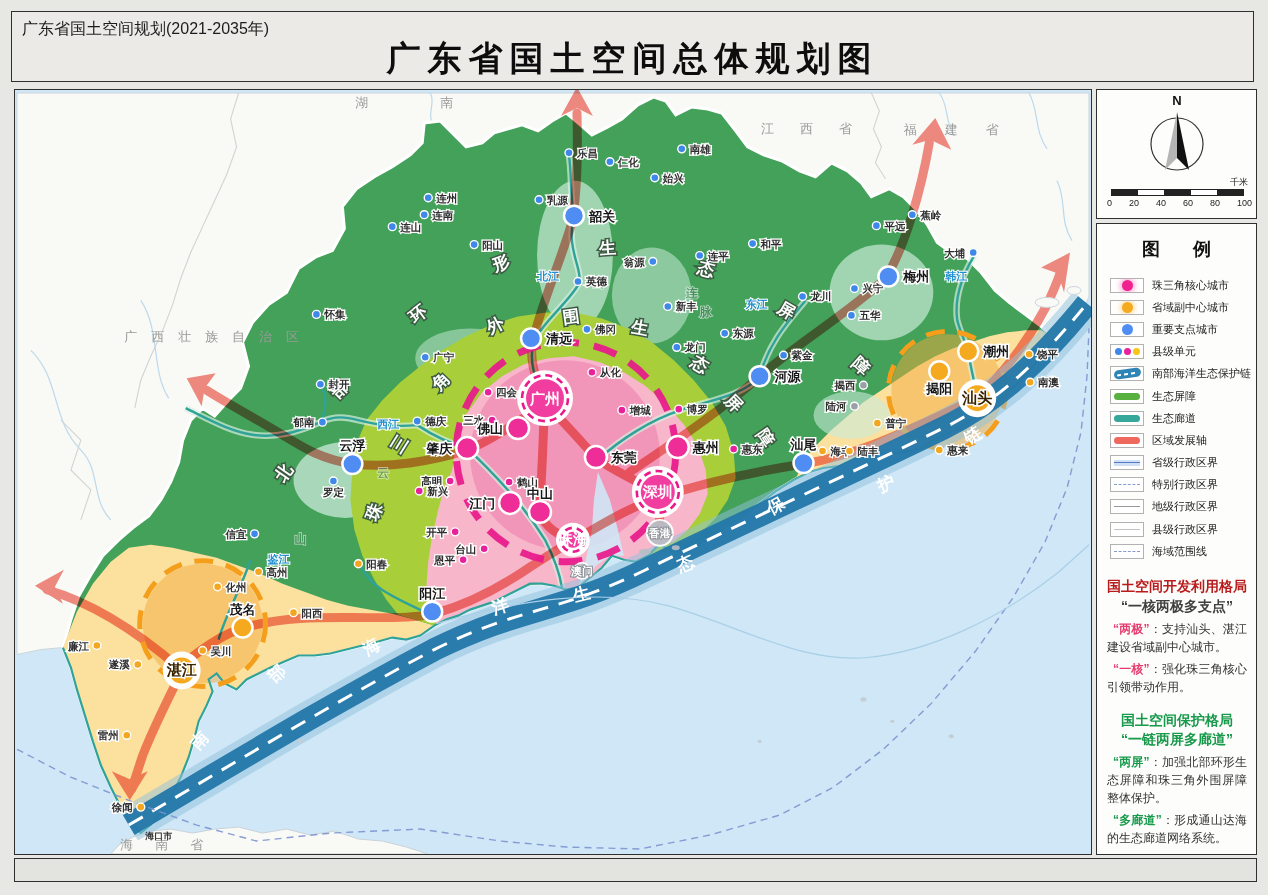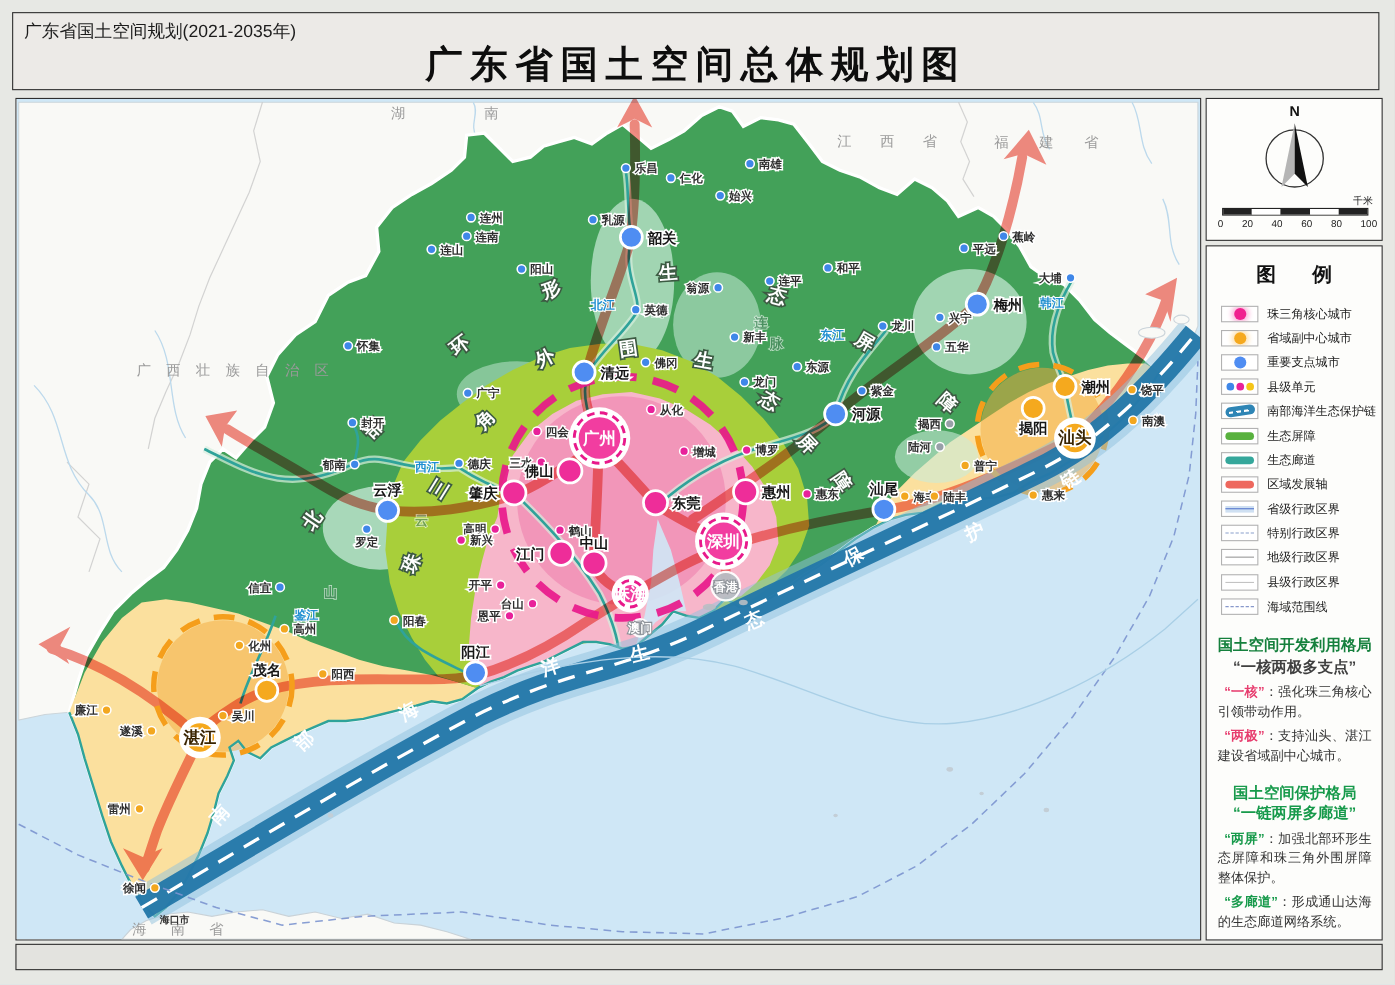--- a/index.html
+++ b/index.html
@@ -693,24 +693,24 @@
         </li>
         <li>
           <span class="sw">
             <span class="ln" style="border-top: 1.6px dashed rgb(136, 153, 204);"></span>
           </span>
           <span class="lg-label">海域范围线</span>
         </li>
       </ul>
     <div id="info-blocks">
         <div class="iblock">
-          <div class="bh" style="color: #15803d;">国土空间开发利用格局</div>
+          <div class="bh" style="color: #b91c1c;">国土空间开发利用格局</div>
           <div class="bh" style="color: #404040;">“一核两极多支点”</div>
+          <p class="iline"><span class="term" style="color: rgb(231, 60, 110);">“两极”</span><span>：支持汕头、湛江建设省域副中心城市。</span></p>
           <p class="iline"><span class="term" style="color: rgb(231, 60, 110);">“一核”</span><span>：强化珠三角核心引领带动作用。</span></p>
-          <p class="iline"><span class="term" style="color: rgb(231, 60, 110);">“两极”</span><span>：支持汕头、湛江建设省域副中心城市。</span></p>
         </div>
         <div class="iblock">
           <div class="bh" style="color: rgb(23, 154, 75);">国土空间保护格局</div>
           <div class="bh" style="color: rgb(23, 154, 75);">“一链两屏多廊道”</div>
           <p class="iline"><span class="term" style="color: rgb(23, 154, 75);">“两屏”</span><span>：加强北部环形生态屏障和珠三角外围屏障整体保护。</span></p>
           <p class="iline"><span class="term" style="color: rgb(23, 154, 75);">“多廊道”</span><span>：形成通山达海的生态廊道网络系统。</span></p>
         </div>
       </div>
   </div>
 

